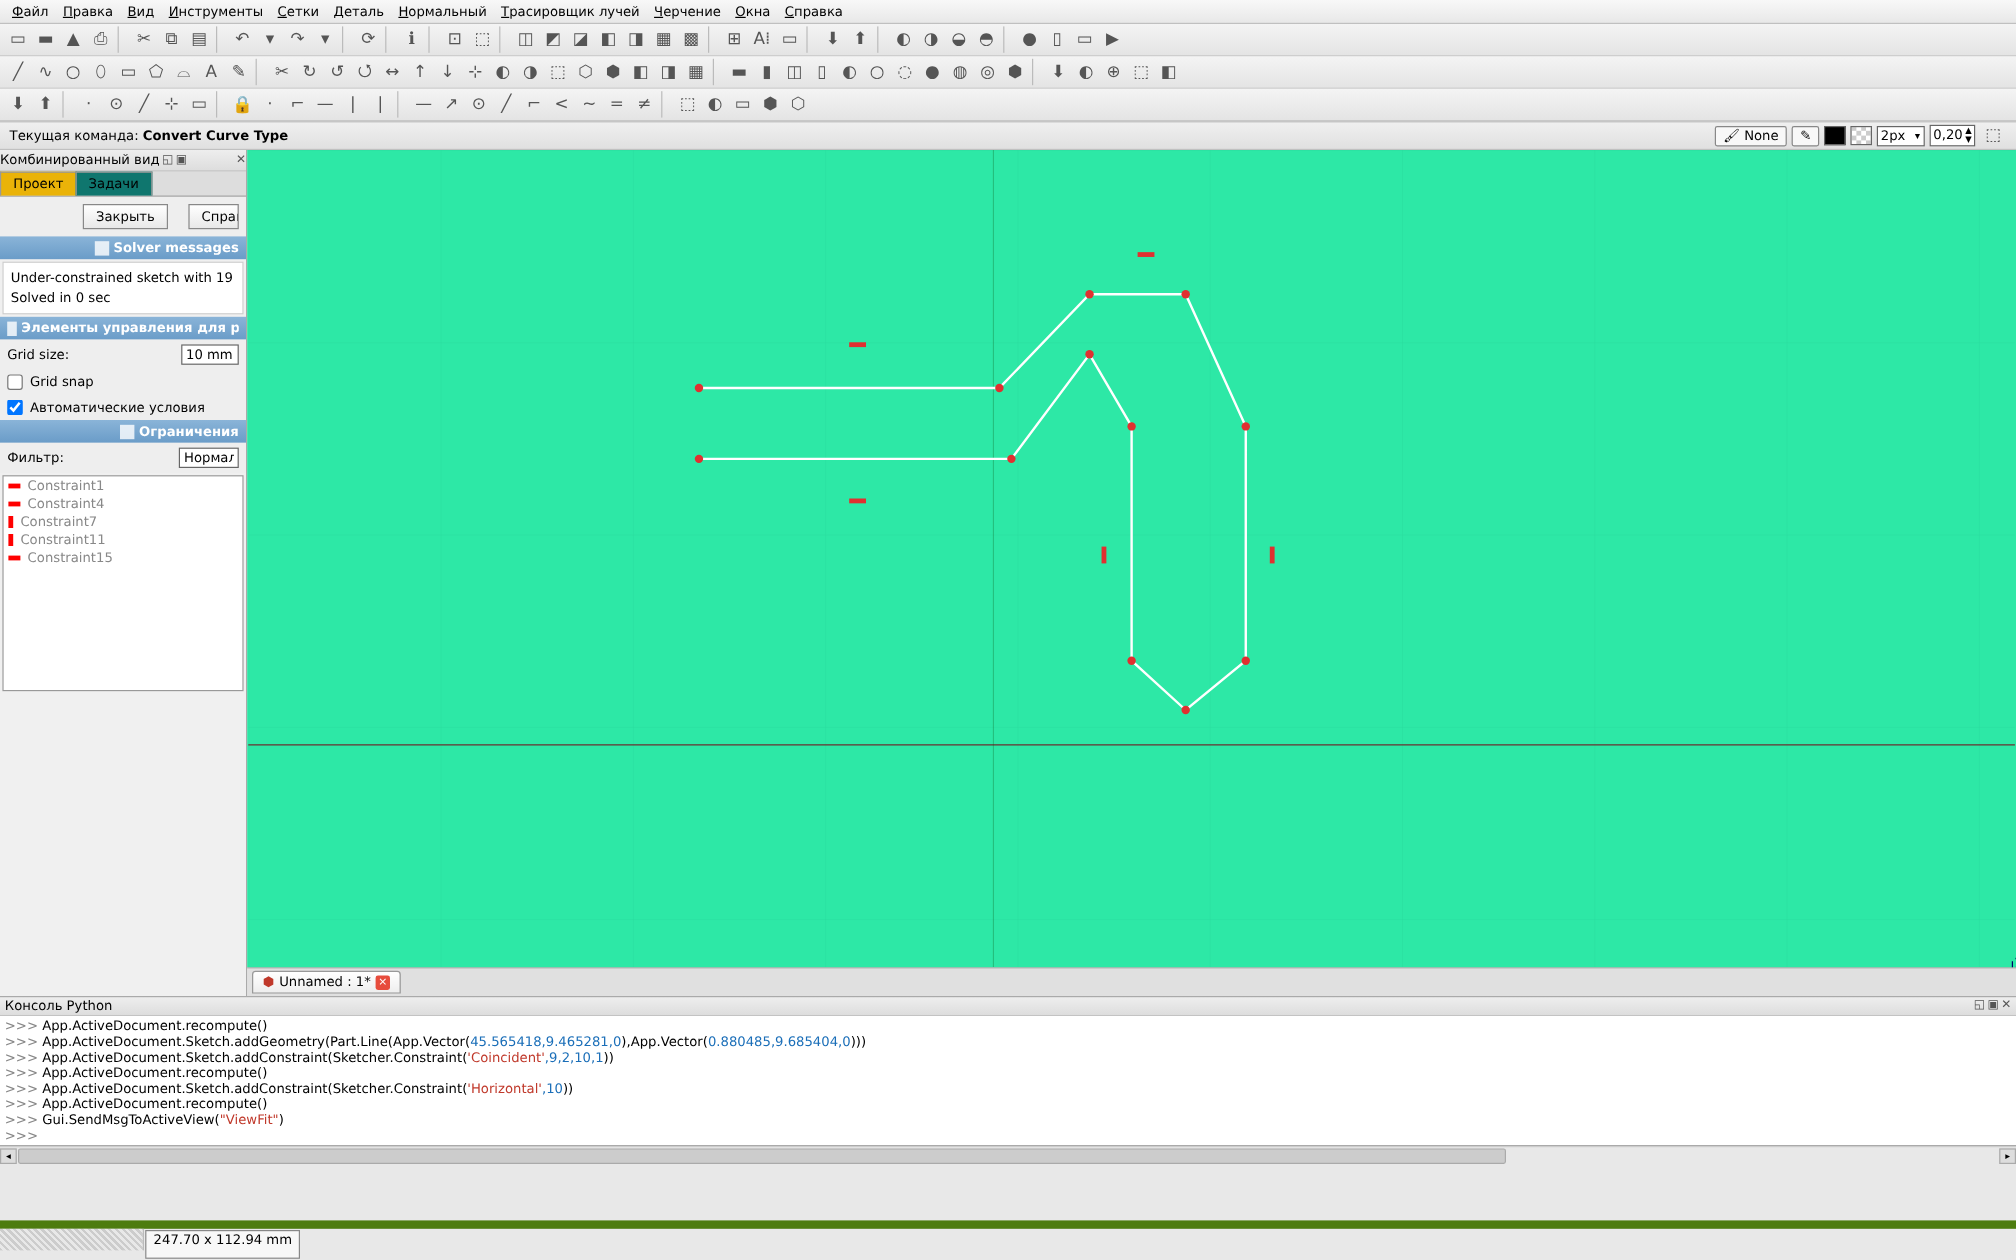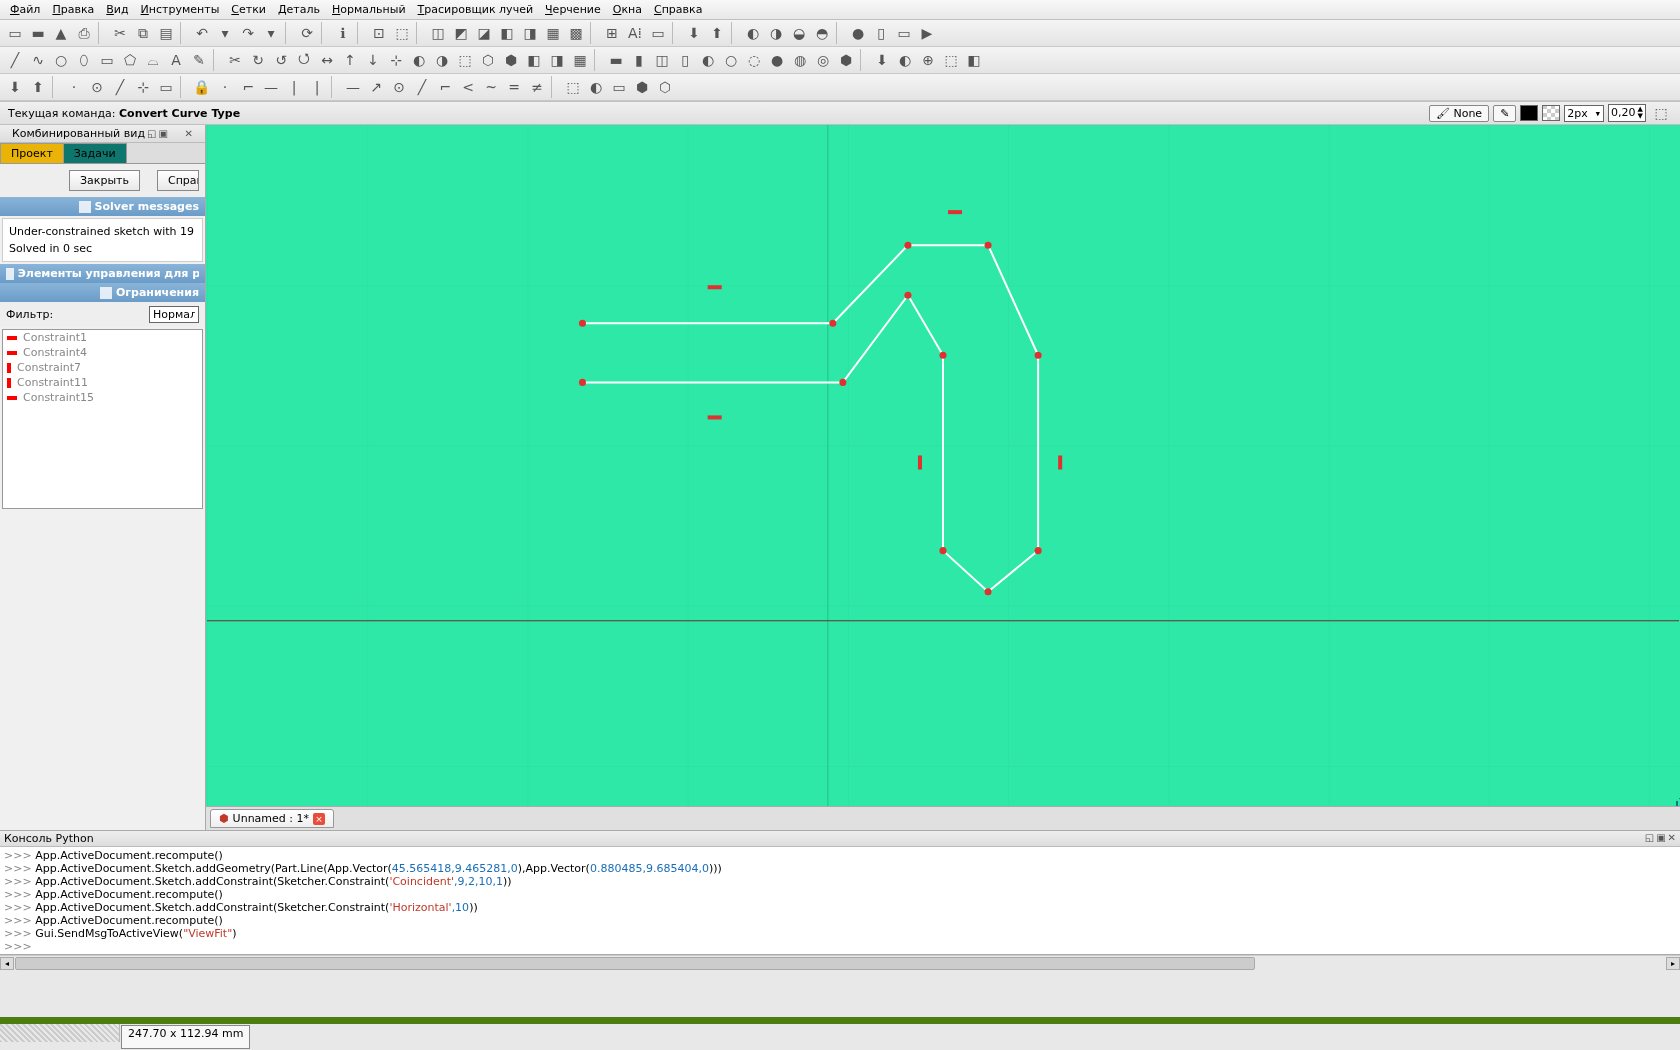--- a/index.html
+++ b/index.html
@@ -10,21 +10,21 @@
 .toolbar-row{background:linear-gradient(#f4f4f4,#e4e4e4);display:flex;align-items:center;padding:2px 4px;border-bottom:1px solid #c8c8c8;gap:1px;flex-wrap:nowrap;}
 .tbtn{width:22px;height:22px;display:inline-flex;align-items:center;justify-content:center;border:1px solid transparent;border-radius:2px;cursor:pointer;font-size:14px;color:#555;}
 .tsep{width:8px;height:22px;border-left:1px solid #bbb;margin:0 2px;}
 .statusbar{height:24px;background:linear-gradient(#f0f0f0,#e0e0e0);border-top:1px solid #c0c0c0;border-bottom:1px solid #c0c0c0;display:flex;align-items:center;padding:0 8px;}
 .statusbar .right{margin-left:auto;display:flex;align-items:center;gap:4px;}
 .statusbar .btn{border:1px solid #888;padding:1px 6px;background:#f8f8f8;cursor:pointer;border-radius:2px;}
 .colorbox{width:18px;height:16px;border:1px solid #666;}
 .spinner{border:1px solid #666;padding:1px 2px;background:white;font-family:monospace;display:inline-flex;}
 .main{display:flex;height:705px;}
 .sidepanel{width:206px;background:#e8e8e8;border-right:1px solid #aaa;display:flex;flex-direction:column;}
-.panel-title{background:linear-gradient(#eee,#ddd);border-bottom:1px solid #bbb;padding:2px 12px;display:flex;align-items:center;}
+.panel-title{background:linear-gradient(#eee,#ddd);border-bottom:1px solid #bbb;padding:2px 0;display:flex;align-items:center;}
 .panel-title span:last-child{margin-left:auto;}
 .dock-icons{font-size:10px;color:#555;cursor:pointer;margin-left:2px;}
 .tabs{display:flex;background:#ddd;border-bottom:1px solid #999;}
 .tab{padding:3px 10px;border:1px solid #999;background:#0f766e;border-bottom:none;margin-right:-1px;cursor:pointer;}
 .tab.inactive{background:#eab308;}
 .panel-body{background:#f0f0f0;flex:1;overflow:auto;padding:0;}
 .btnrow{display:flex;justify-content:flex-end;gap:17px;padding:6px;background:#eee;}
 .pbtn{border:1px solid #888;padding:3px 10px;background:linear-gradient(#fff,#e8e8e8);cursor:pointer;}
 .section-hdr{background:linear-gradient(#8ab4d8,#6a9cc8);color:white;font-weight:bold;padding:3px 6px;display:flex;align-items:center;gap:4px;justify-content:flex-end;}
 .section-hdr .ficon{width:12px;height:12px;background:#fff;opacity:.8;}
@@ -237,20 +237,34 @@
           <span>Solver messages</span>
         </div>
       <div class="section-body">
         <div style="white-space:nowrap;overflow:hidden">Under-constrained sketch with 19 degrees of freedom</div>
         <div style="margin-top:4px">Solved in 0 sec</div>
       </div>
       <div class="section-hdr">
           <span class="ficon"></span>
           <span style="white-space:nowrap;overflow:hidden">Элементы управления для редактирования</span>
         </div>
+      <div style="background:#eee">
+        <div class="formrow">
+            <span>Grid size:</span>
+            <input type="text" style="margin-left: auto;" value="10 mm">
+          </div>
+        <div class="formrow">
+            <input type="checkbox" style="">
+            <span>Grid snap</span>
+          </div>
+        <div class="formrow">
+            <input type="checkbox" checked="" style="">
+            <span>Автоматические условия</span>
+          </div>
+      </div>
       <div class="section-hdr">
           <span class="ficon"></span>
           <span>Ограничения</span>
         </div>
       <div class="formrow" style="background:#eee">
           <span>Фильтр:</span>
           <input type="text" style="margin-left: auto; width: 50px;" value="Нормальный">
         </div>
       <div class="constraints-list" id="clist">
           <div class="citem">

